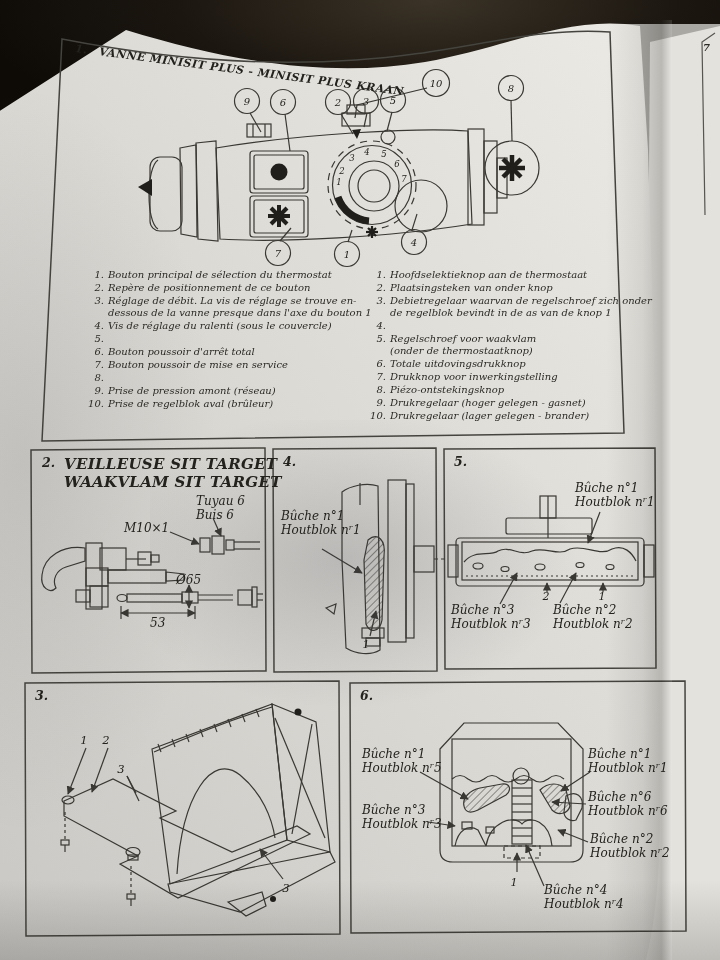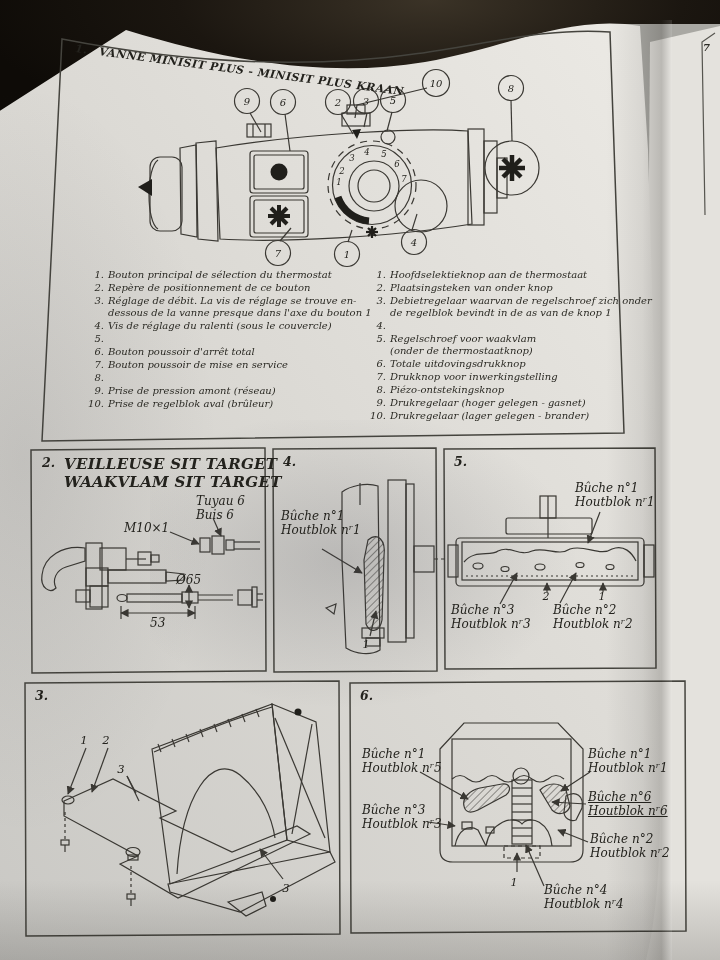--- a/index.html
+++ b/index.html
@@ -471,21 +471,21 @@
 
   <div class="secnum" style="left:35px;top:688px;">3.</div>
 
   <div class="secnum" style="left:360px;top:688px;">6.</div>
   <div class="lab" style="left:362px;top:747px;">Bûche n°1
 Houtblok nʳ5</div>
   <div class="lab" style="left:362px;top:803px;">Bûche n°3
 Houtblok nʳ3</div>
   <div class="lab" style="left:588px;top:747px;">Bûche n°1
 Houtblok nʳ1</div>
-  <div class="lab" style="left:588px;top:790px;text-decoration:underline;">Bûche n°6
+  <div class="lab" style="left:588px;top:790px;">Bûche n°6
 Houtblok nʳ6</div>
   <div class="lab" style="left:590px;top:832px;">Bûche n°2
 Houtblok nʳ2</div>
   <div class="lab" style="left:544px;top:883px;">Bûche n°4
 Houtblok nʳ4</div>
 
   <div id="page7num">7</div>
 
   <div class="ovl" id="shadow-a"></div>
   <div class="ovl" id="shadow-b"></div>

